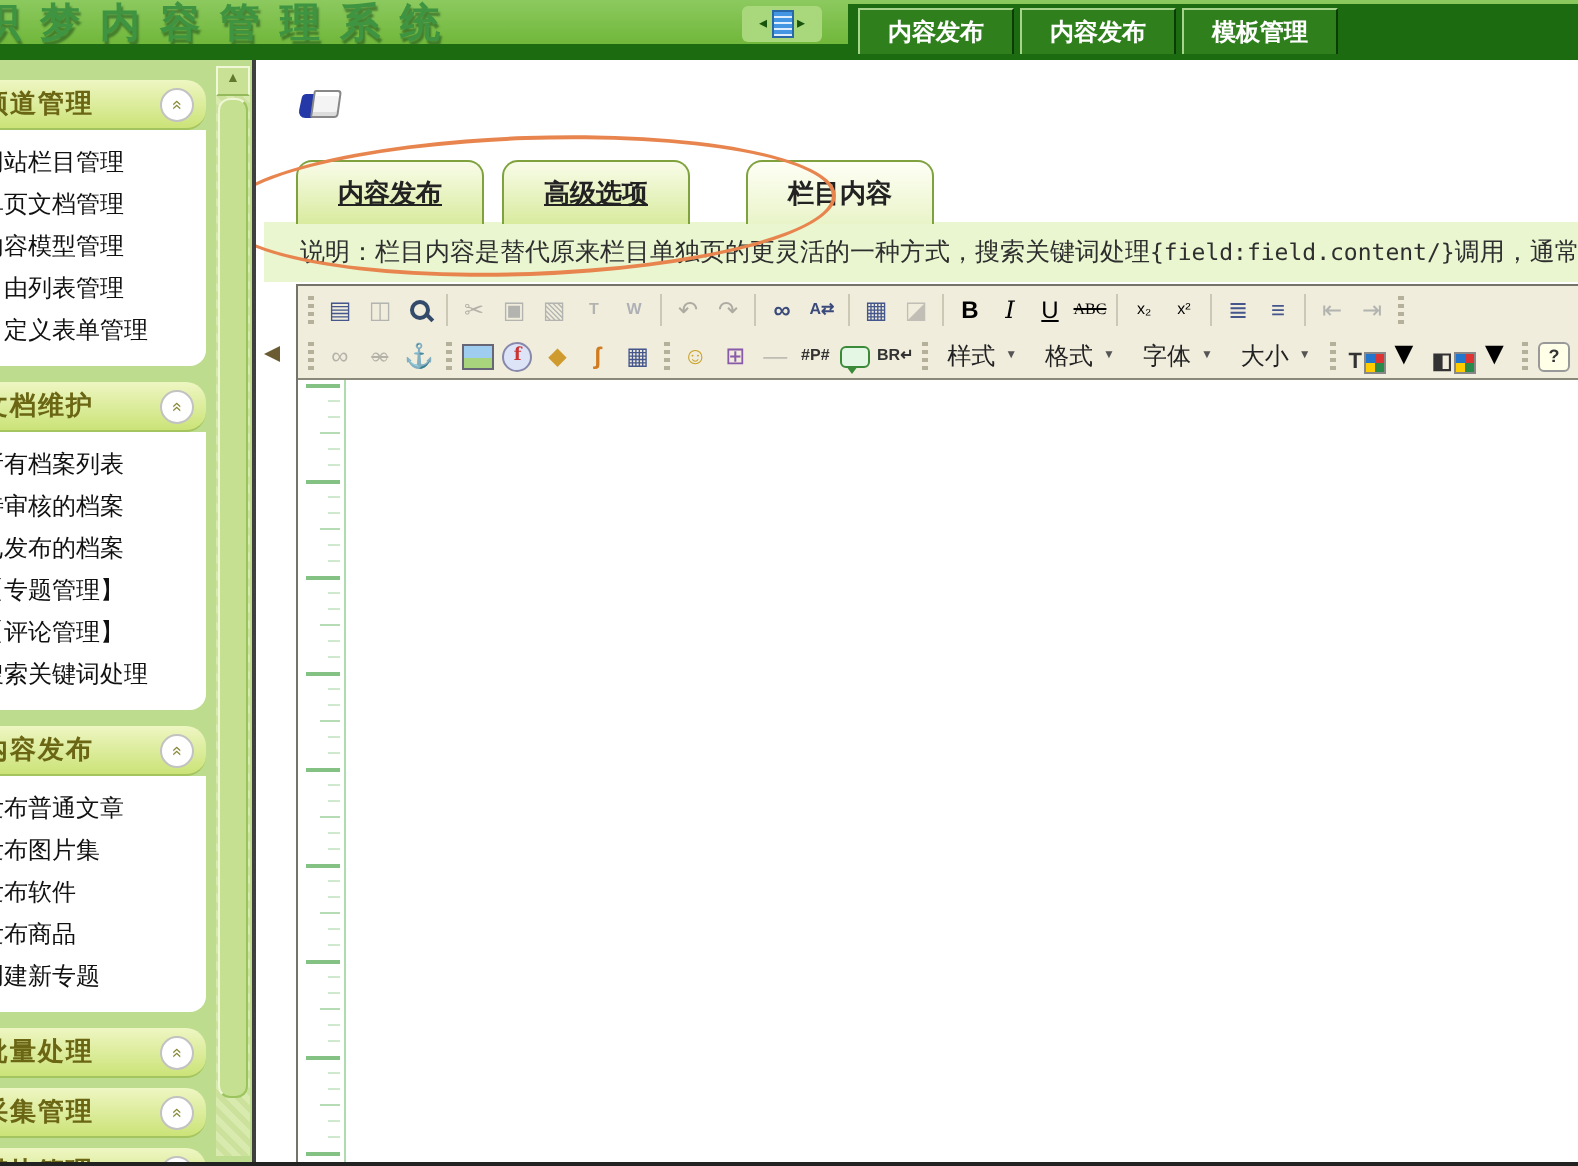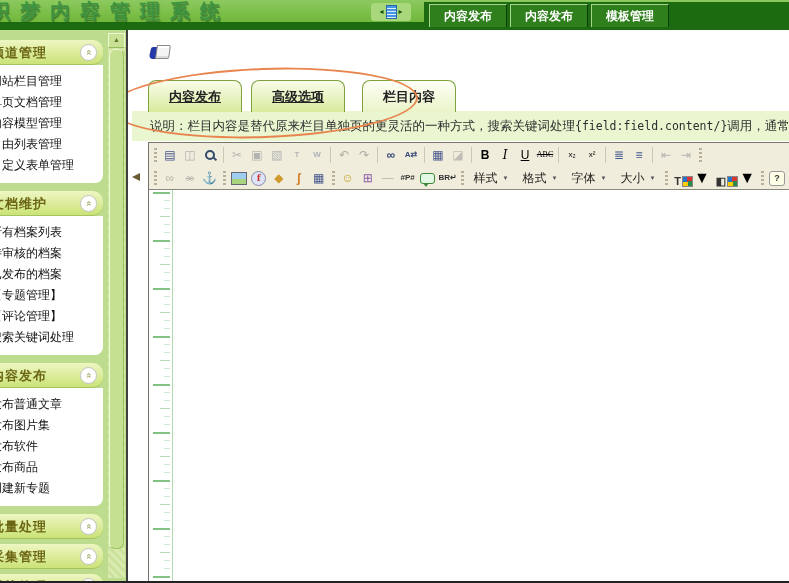--- a/index.html
+++ b/index.html
@@ -36,21 +36,21 @@
   
   #main{position:absolute;left:128px;top:30px;right:0;bottom:0;background:#fff;overflow:hidden;}
   #breadcrumb{position:absolute;left:22px;top:15px;display:flex;align-items:center;gap:10px;font-size:13px;color:#000;}
   #breadcrumb .link{text-decoration:underline;cursor:pointer;}
   .book-icon{position:relative;width:20px;height:15px;cursor:default;}
   .book-icon::before{content:"";position:absolute;left:0;top:2px;width:12px;height:12px;background:#2438a8;border-radius:2px 1px 1px 4px;transform:skewX(-12deg);}
   .book-icon::after{content:"";position:absolute;left:6px;top:0;width:12px;height:12px;background:#f4f4f4;border:1px solid #888;border-radius:1px 2px 2px 1px;transform:skewX(-8deg);box-shadow:inset 0 2px 0 #fff,inset 0 -2px 0 #ddd;}
   #opt-tabs{position:absolute;left:20px;top:50px;display:flex;gap:9px;z-index:2;}
   .opt-tab{padding:7px 20px 6px 20px;border:1px solid #7fa23f;border-bottom:none;border-radius:8px 8px 0 0;background:linear-gradient(#f9fce9,#d8eb9e);font-size:13px;font-weight:bold;color:#222;cursor:pointer;}
   .opt-tab.u{text-decoration:underline;}
-  .opt-tab.active{background:linear-gradient(#fefff6,#e9f4c8);margin-left:8px;font-family:Liberation Serif, serif;}
+  .opt-tab.active{background:linear-gradient(#fefff6,#e9f4c8);margin-left:19px;font-family:Liberation Serif, serif;}
   #notebar{position:absolute;left:4px;right:0;top:81px;height:30px;background:#e9f6d0;line-height:30px;font-size:12.5px;color:#2e2e2e;padding-left:18px;white-space:nowrap;overflow:hidden;box-sizing:border-box;}
   #notebar .code{font-family:"DejaVu Sans Mono",monospace;font-size:11.5px;}
   #ellipse{position:absolute;left:-18px;top:38px;width:304px;height:66px;border:2px solid #e8854f;border-radius:50%;transform:rotate(-2deg);pointer-events:none;z-index:5;}
   #collapse-arrow{position:absolute;left:4px;top:143px;width:0;height:0;border-top:4px solid transparent;border-bottom:4px solid transparent;border-right:8px solid #6b5b33;cursor:pointer;}
 
   
   #editor{position:absolute;left:20px;top:112px;right:0;bottom:-1px;border:1px solid #74746a;border-right:none;border-bottom:none;display:flex;flex-direction:column;background:#f0eddd;}
   .tb-row{display:flex;align-items:center;height:22px;padding:1px 2px 0 2px;flex:0 0 auto;}
   .tb-h{width:3px;height:15px;margin:0 3px;background:repeating-linear-gradient(to bottom,#b4b09a 0 2px,transparent 2px 4px);cursor:grab;}
   .tb-s{width:1px;height:16px;background:#cbc8b6;margin:0 3px;}

